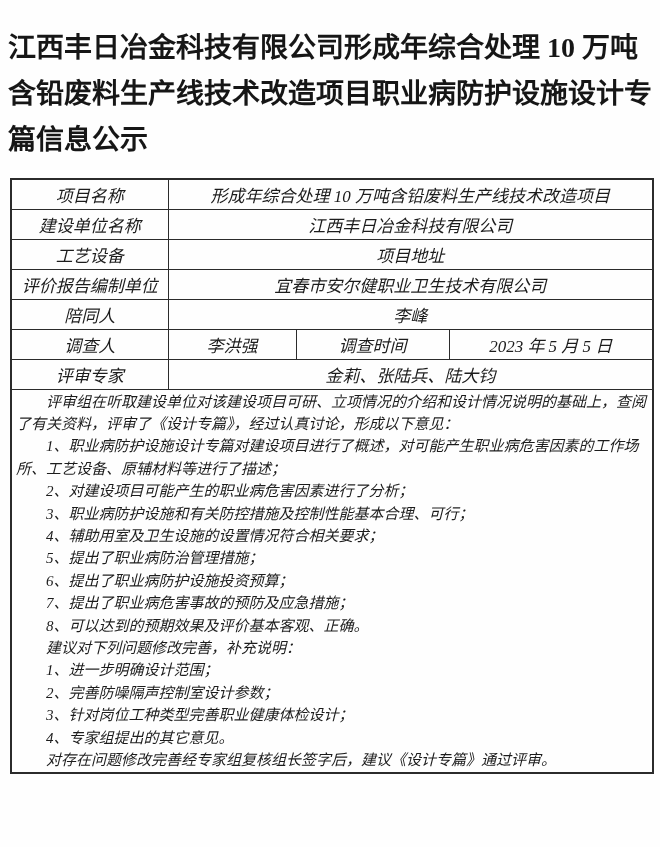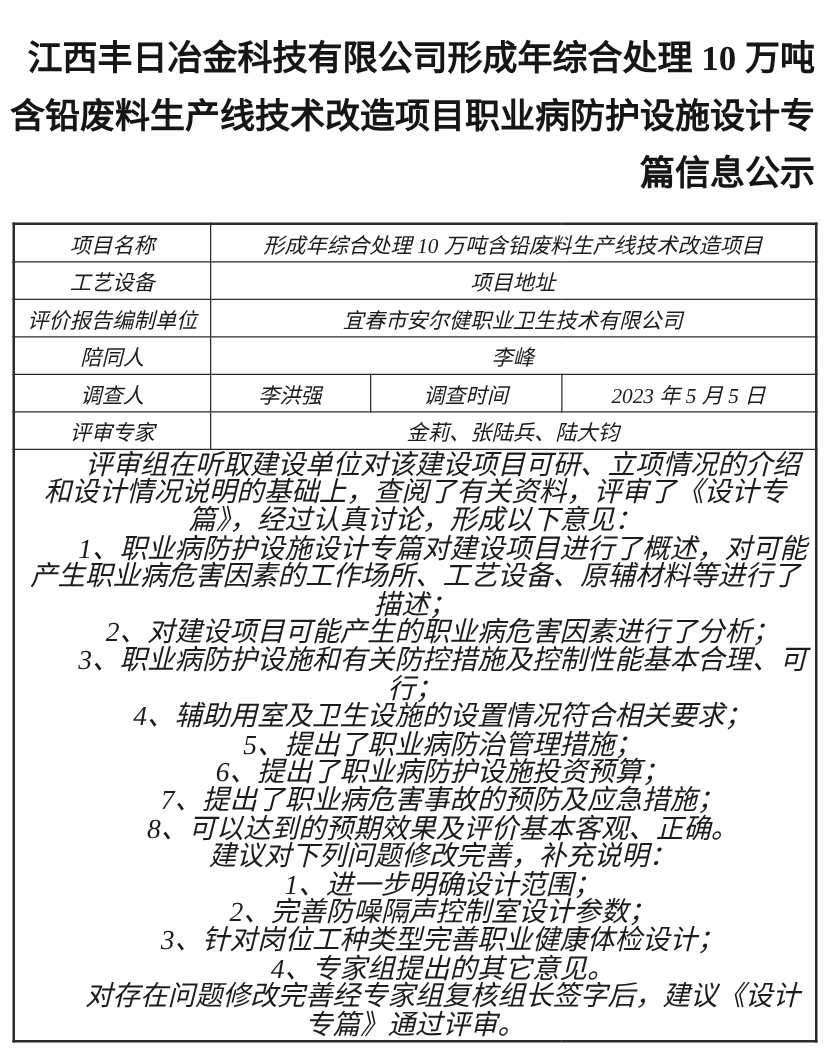--- a/index.html
+++ b/index.html
@@ -16,21 +16,21 @@
     position: relative;
     width: 660px;
     height: 847px;
     background: #fefefe;
   }
   .doc-title {
     padding: 25px 8px 0 8px;
     font-size: 28px;
     font-weight: 700;
     line-height: 46px;
-    text-align: right;
+    text-align: left;
     color: #161616;
   }
   table.info-table {
     border-collapse: collapse;
     margin: 15px 0 0 10px;
     width: 642px;
     table-layout: fixed;
     border: 2px solid #2b2b2b;
   }
   table.info-table td {
@@ -42,24 +42,24 @@
     padding: 1px 4px;
     color: #1c1c1c;
     font-style: italic;
   }
   td.opinion-cell {
     text-align: left;
     padding: 4px 9px 3px 9px;
     vertical-align: top;
   }
   .opinion-cell p {
-    font-size: 22px;
+    font-size: 15px;
     line-height: 22.4px;
     text-indent: 2em;
-    text-align: center;
+    text-align: left;
     color: #1c1c1c;
   }
 </style>
 </head>
 <body>
 
 <div class="page">
 
   <div class="doc-title">江西丰日冶金科技有限公司形成年综合处理 10 万吨含铅废料生产线技术改造项目职业病防护设施设计专篇信息公示</div>
 
@@ -67,20 +67,24 @@
     <colgroup>
       <col style="width:157px">
       <col style="width:128px">
       <col style="width:153px">
       <col style="width:204px">
     </colgroup>
     <tbody>
       <tr>
         <td>项目名称</td>
         <td colspan="3">形成年综合处理 10 万吨含铅废料生产线技术改造项目</td>
+      </tr>
+      <tr>
+        <td>建设单位名称</td>
+        <td colspan="3">江西丰日冶金科技有限公司</td>
       </tr>
       <tr>
         <td>工艺设备</td>
         <td colspan="3">项目地址</td>
       </tr>
       <tr>
         <td>评价报告编制单位</td>
         <td colspan="3">宜春市安尔健职业卫生技术有限公司</td>
       </tr>
       <tr>

